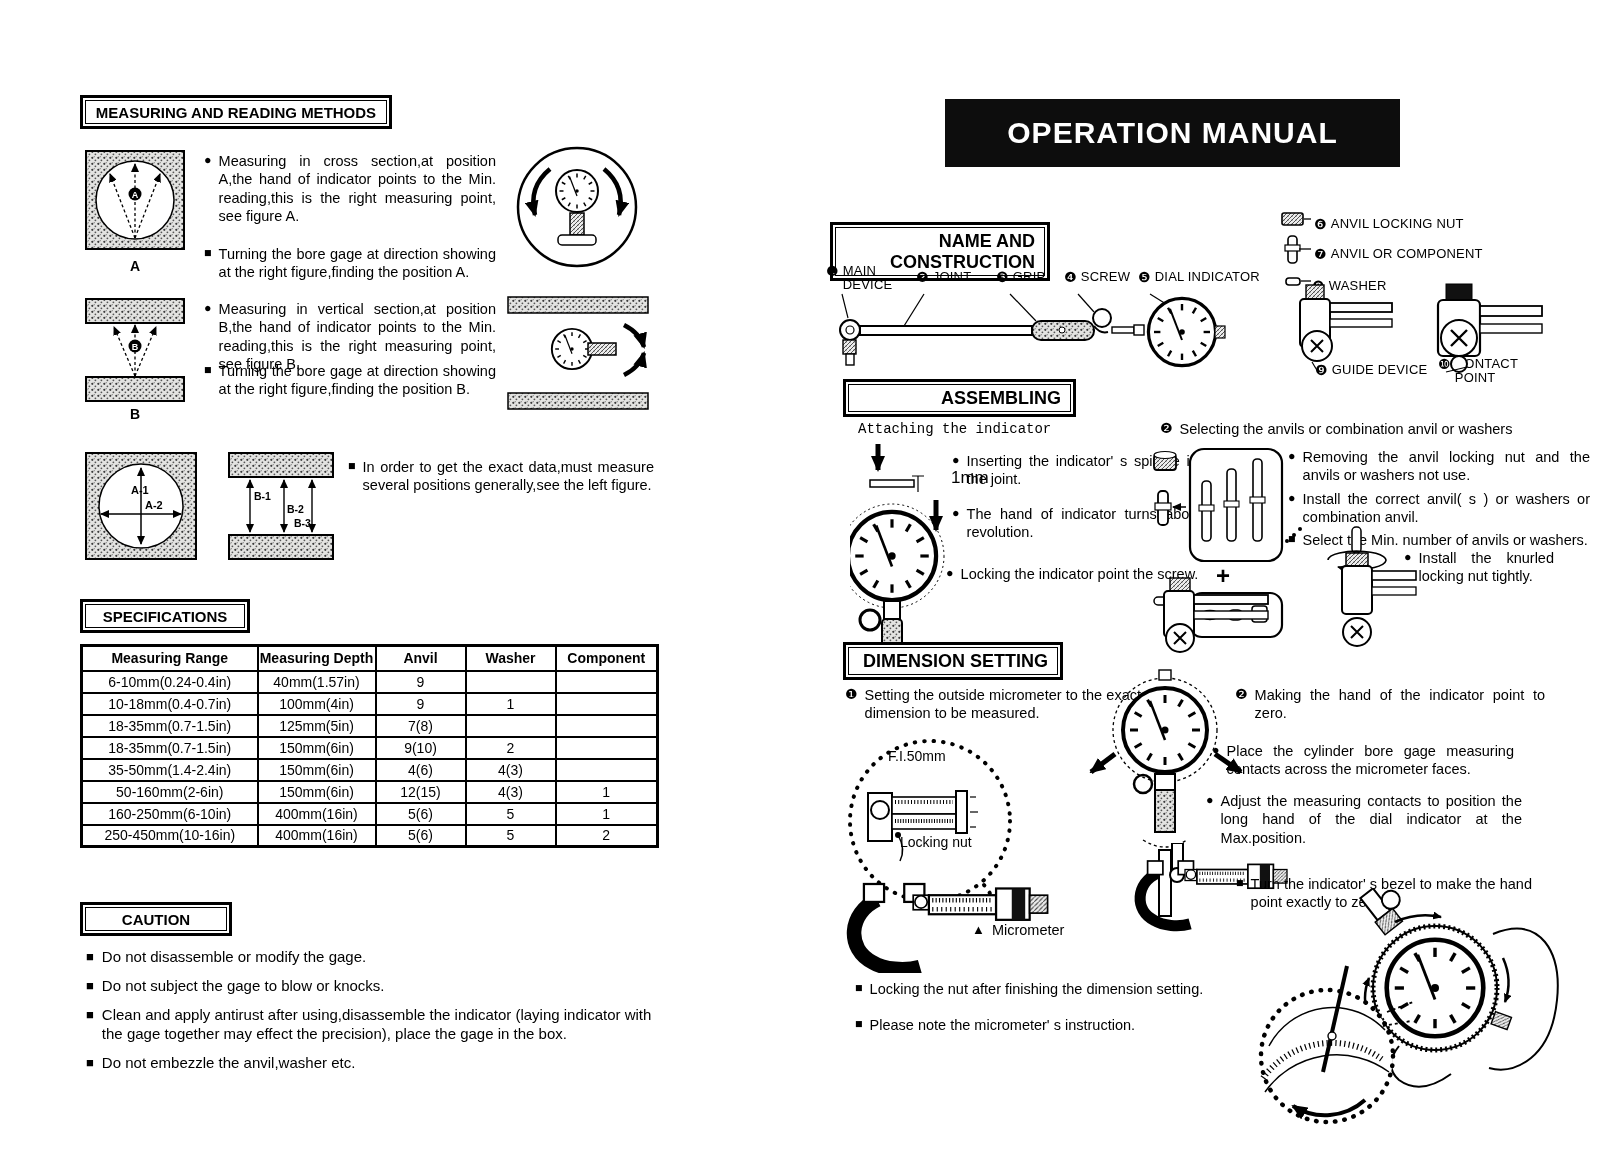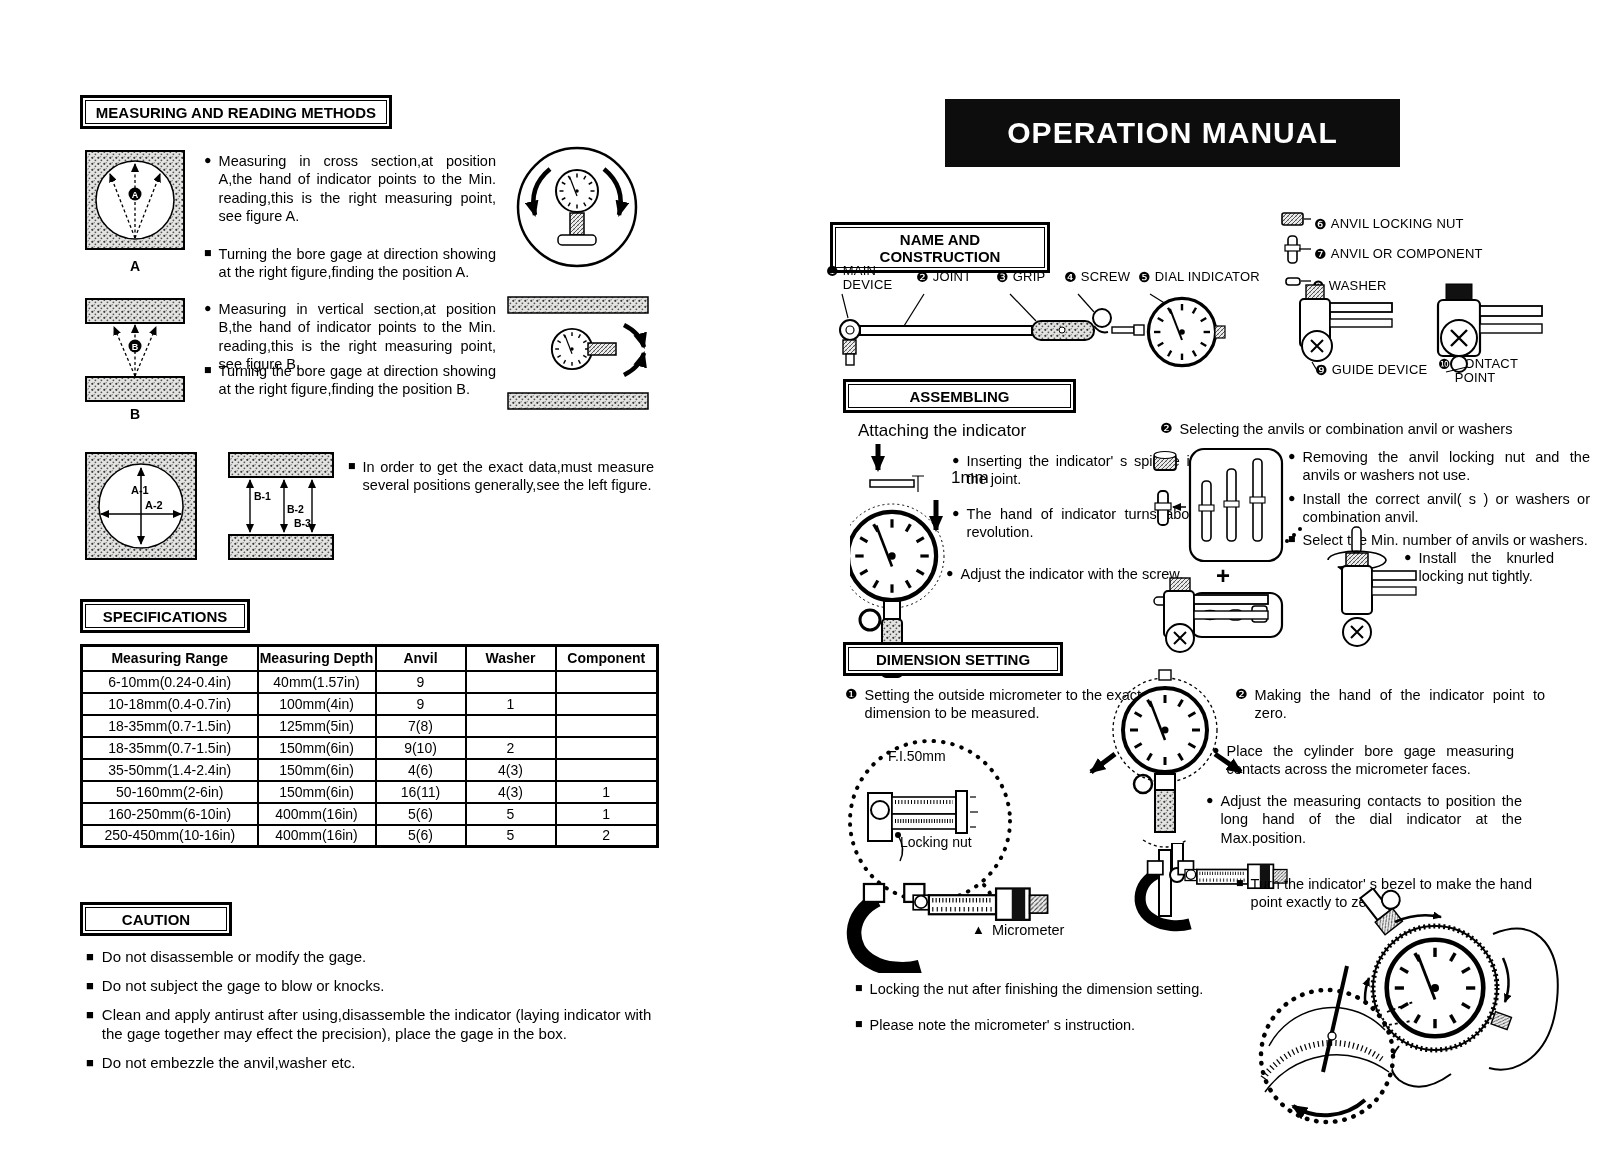--- a/index.html
+++ b/index.html
@@ -2,28 +2,28 @@
 <html><head>
 <meta charset="utf-8">
 <style>
   * { margin:0; padding:0; box-sizing:border-box; }
   html,body { width:1600px; height:1159px; }
   body { background:#ffffff; font-family:"Liberation Sans","DejaVu Sans",sans-serif; color:#000; }
   .sheet { position:absolute; left:0; top:0; width:1600px; height:1159px; background:#fff; overflow:hidden; }
   .abs { position:absolute; }
   .hbox { position:absolute; border:3px solid #000; box-shadow: inset 0 0 0 2px #fff, inset 0 0 0 3px #000;
           background:#fff; text-align:center; font-weight:bold; font-size:15px; padding:6px 12px 5px; }
-  .hbox.sm { font-size:15px; }
+  .hbox.sm { font-size:18px;text-align:right; }
   .banner { position:absolute; background:#0d0d0d; color:#fff; text-align:center; font-weight:bold;
             font-size:30px; letter-spacing:1px; line-height:68px; }
   .cap { position:absolute; font-weight:bold; font-size:14px; text-align:center; }
   .b { position:absolute; display:flex; gap:7px; font-size:14.5px; line-height:1.26; }
   .b .m { flex:0 0 auto; font-size:12.5px; padding-top:1px; }
   .b .t { text-align:justify; }
-  .title-line { position:absolute; font-size:17px; }
+  .title-line { position:absolute; font-size:14px;font-family:Liberation Mono, monospace; }
   .plabel { position:absolute; display:flex; gap:4px; font-size:13px; line-height:1.08; letter-spacing:0.2px; }
   .plabel .pnum { font-size:14px; }
   .small-label { position:absolute; font-size:14px; }
   table.spec { position:absolute; left:80px; top:644px; width:576px; border-collapse:collapse; table-layout:fixed;
                font-size:14px; background:#fff; }
   table.spec, table.spec th, table.spec td { border:2px solid #000; }
   table.spec { border-width:3px; }
   table.spec th { height:25px; font-weight:bold; text-align:center; }
   table.spec td { height:22px; text-align:center; }
   .caution-list { position:absolute; left:86px; top:948px; width:568px; }
@@ -234,21 +234,21 @@
         <tr>
           <td>35-50mm(1.4-2.4in)</td>
           <td>150mm(6in)</td>
           <td>4(6)</td>
           <td>4(3)</td>
           <td></td>
         </tr>
         <tr>
           <td>50-160mm(2-6in)</td>
           <td>150mm(6in)</td>
-          <td>16(11)</td>
+          <td>12(15)</td>
           <td>4(3)</td>
           <td>1</td>
         </tr>
         <tr>
           <td>160-250mm(6-10in)</td>
           <td>400mm(16in)</td>
           <td>5(6)</td>
           <td>5</td>
           <td>1</td>
         </tr>
@@ -410,21 +410,21 @@
   <div class="b" style="left:952px;top:452px;width:258px">
     <span class="m">●</span>
     <span class="t">Inserting the indicator' s spindle into the joint.</span>
   </div>
   <div class="b" style="left:952px;top:505px;width:266px">
     <span class="m">●</span>
     <span class="t">The hand of indicator turns about 1 revolution.</span>
   </div>
   <div class="b" style="left:946px;top:565px;width:272px">
     <span class="m">●</span>
-    <span class="t">Adjust the indicator with the screw.</span>
+    <span class="t">Locking the indicator point the screw.</span>
   </div>
 
   <svg class="abs" style="left:1148px;top:443px" width="155" height="212" viewBox="0 0 155 212">
     <rect x="6" y="12" width="22" height="15" rx="3" fill="url(#knurl)" stroke="#000" stroke-width="1.8"></rect>
     <ellipse cx="17" cy="12" rx="11" ry="3.5" fill="#fff" stroke="#000" stroke-width="1.2"></ellipse>
     <rect x="10" y="48" width="10" height="34" rx="4" fill="#fff" stroke="#000" stroke-width="1.8"></rect>
     <rect x="7" y="60" width="16" height="7" fill="#fff" stroke="#000" stroke-width="1.2"></rect>
     <line x1="38" y1="64" x2="25" y2="64" stroke="#000" stroke-width="1.5" marker-end="url(#ah)"></line>
     <rect x="42" y="6" width="92" height="112" rx="14" fill="#fff" stroke="#000" stroke-width="2.2"></rect>
     <rect x="54" y="38" width="9" height="60" rx="4" fill="#fff" stroke="#000" stroke-width="1.6"></rect>

